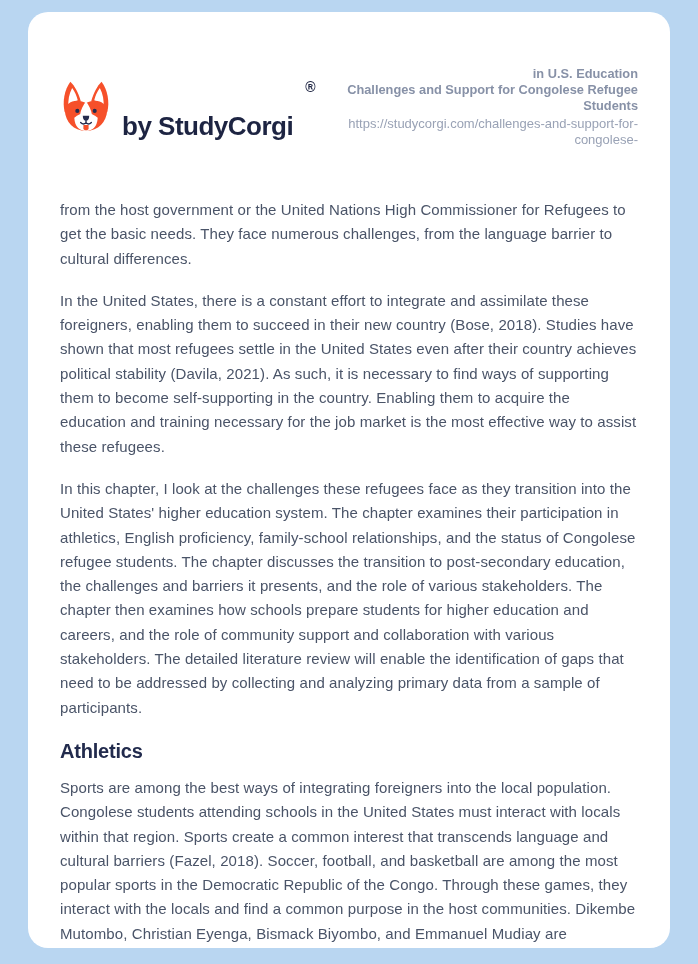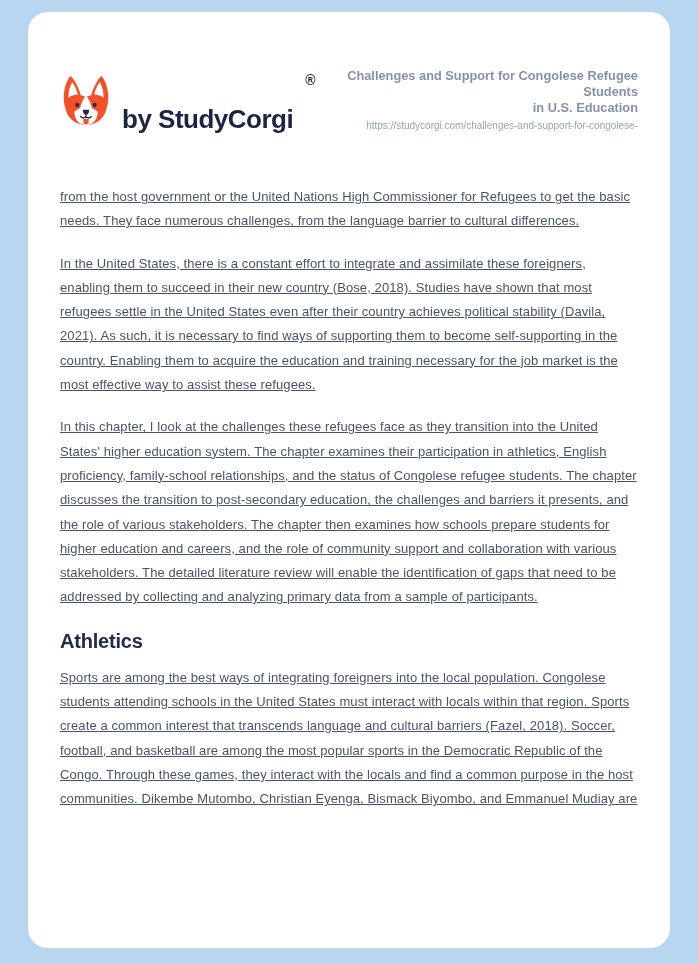--- a/index.html
+++ b/index.html
@@ -58,35 +58,34 @@
   .doc-title {
     font-size: 12.8px;
     font-weight: 700;
     color: #8791a7;
     line-height: 16px;
   }
   .doc-title span { display: block; }
   .doc-url {
     display: block;
     margin-top: 2px;
-    font-size: 10px;
+    font-size: 13px;
     font-weight: 400;
     color: #99a2b5;
     line-height: 16px;
     text-decoration: none;
     cursor: pointer;
   }
   .doc-url span { display: block; }
   .doc-body p {
     margin: 0 0 18px 0;
-    font-size: 13px;
+    font-size: 15px;
     line-height: 24.3px;
     letter-spacing: 0.1px;
     color: #4a5468;
-    text-decoration: underline;
   }
   .doc-body h2 {
     margin: 1px 0 12px 0;
     font-size: 20px;
     line-height: 26px;
     font-weight: 800;
     color: #222b4d;
     letter-spacing: -0.2px;
   }
 </style>
@@ -120,22 +119,22 @@
 
             <path d="M27 50.8 L33 50.8 L33 54.5 C33 57.6 27 57.6 27 54.5 Z" fill="#f6502a"></path>
           </svg>
         </span>
         <span class="brand-text">by StudyCorgi</span>
         <span class="reg">®</span>
       </div>
 
       <div class="doc-meta">
         <div class="doc-title">
+          <span>in U.S. Education</span>
           <span>Challenges and Support for Congolese Refugee Students</span>
-          <span>in U.S. Education</span>
         </div>
         <a class="doc-url">
           <span>https://studycorgi.com/challenges-and-support-for-congolese-</span>
         </a>
       </div>
     </header>
 
     <main class="doc-body">
       <p>from the host government or the United Nations High Commissioner for Refugees to get the basic needs. They face numerous challenges, from the language barrier to cultural differences.</p>
       <p>In the United States, there is a constant effort to integrate and assimilate these foreigners, enabling them to succeed in their new country (Bose, 2018). Studies have shown that most refugees settle in the United States even after their country achieves political stability (Davila, 2021). As such, it is necessary to find ways of supporting them to become self-supporting in the country. Enabling them to acquire the education and training necessary for the job market is the most effective way to assist these refugees.</p>

